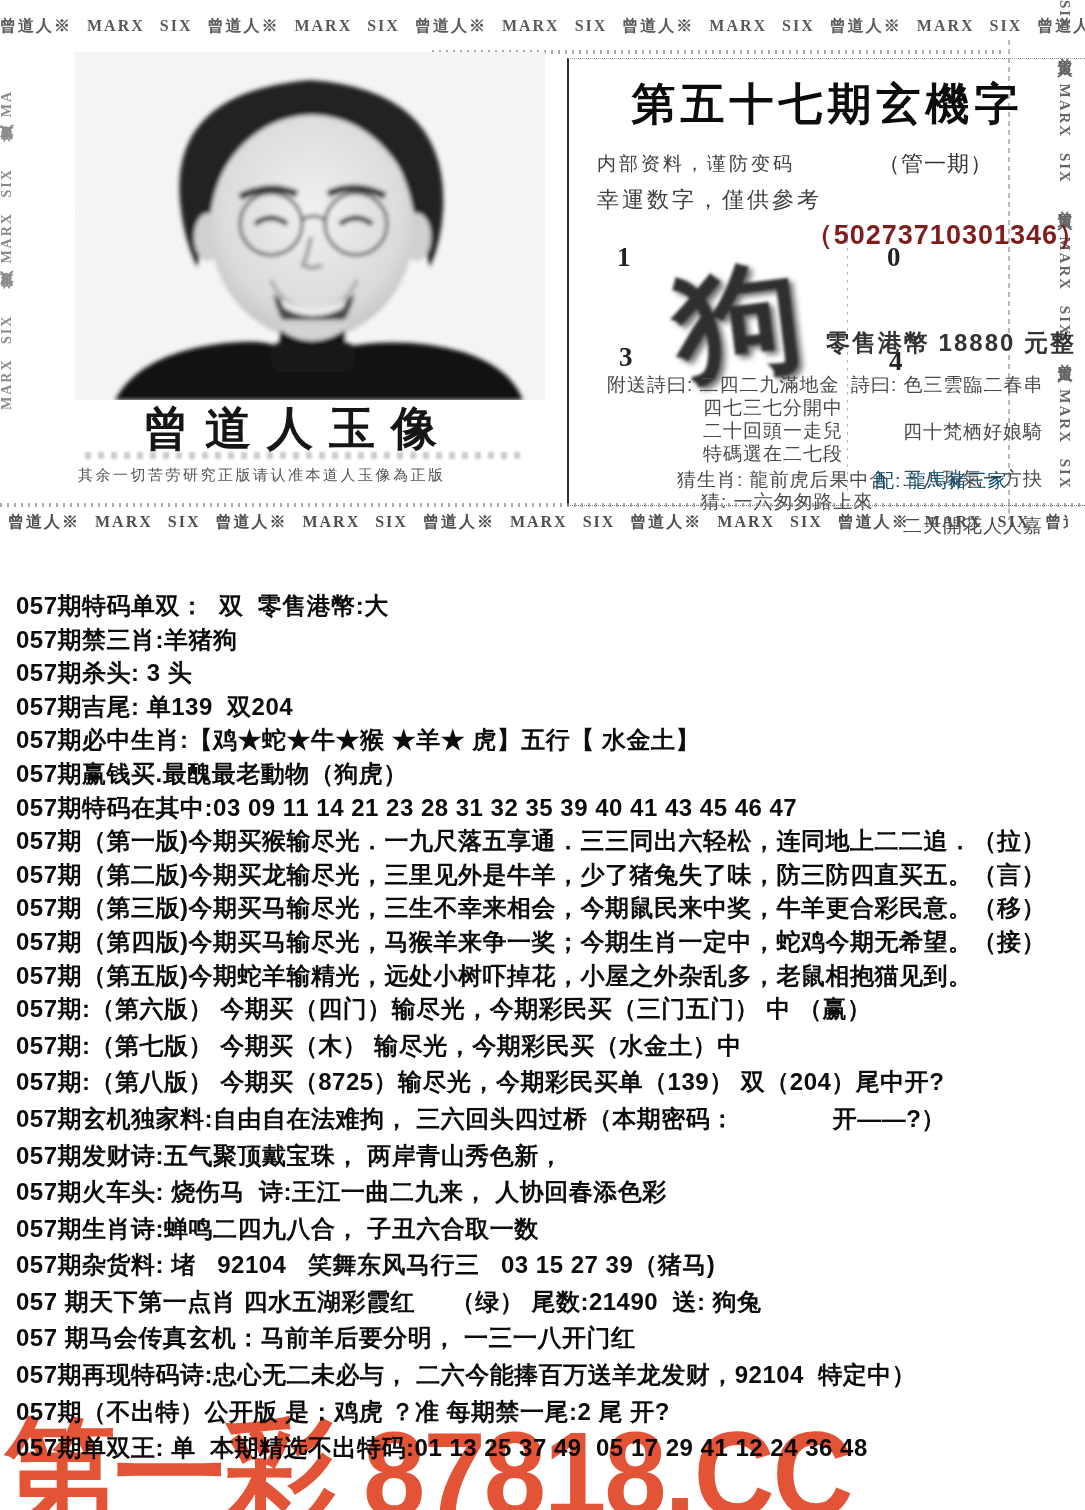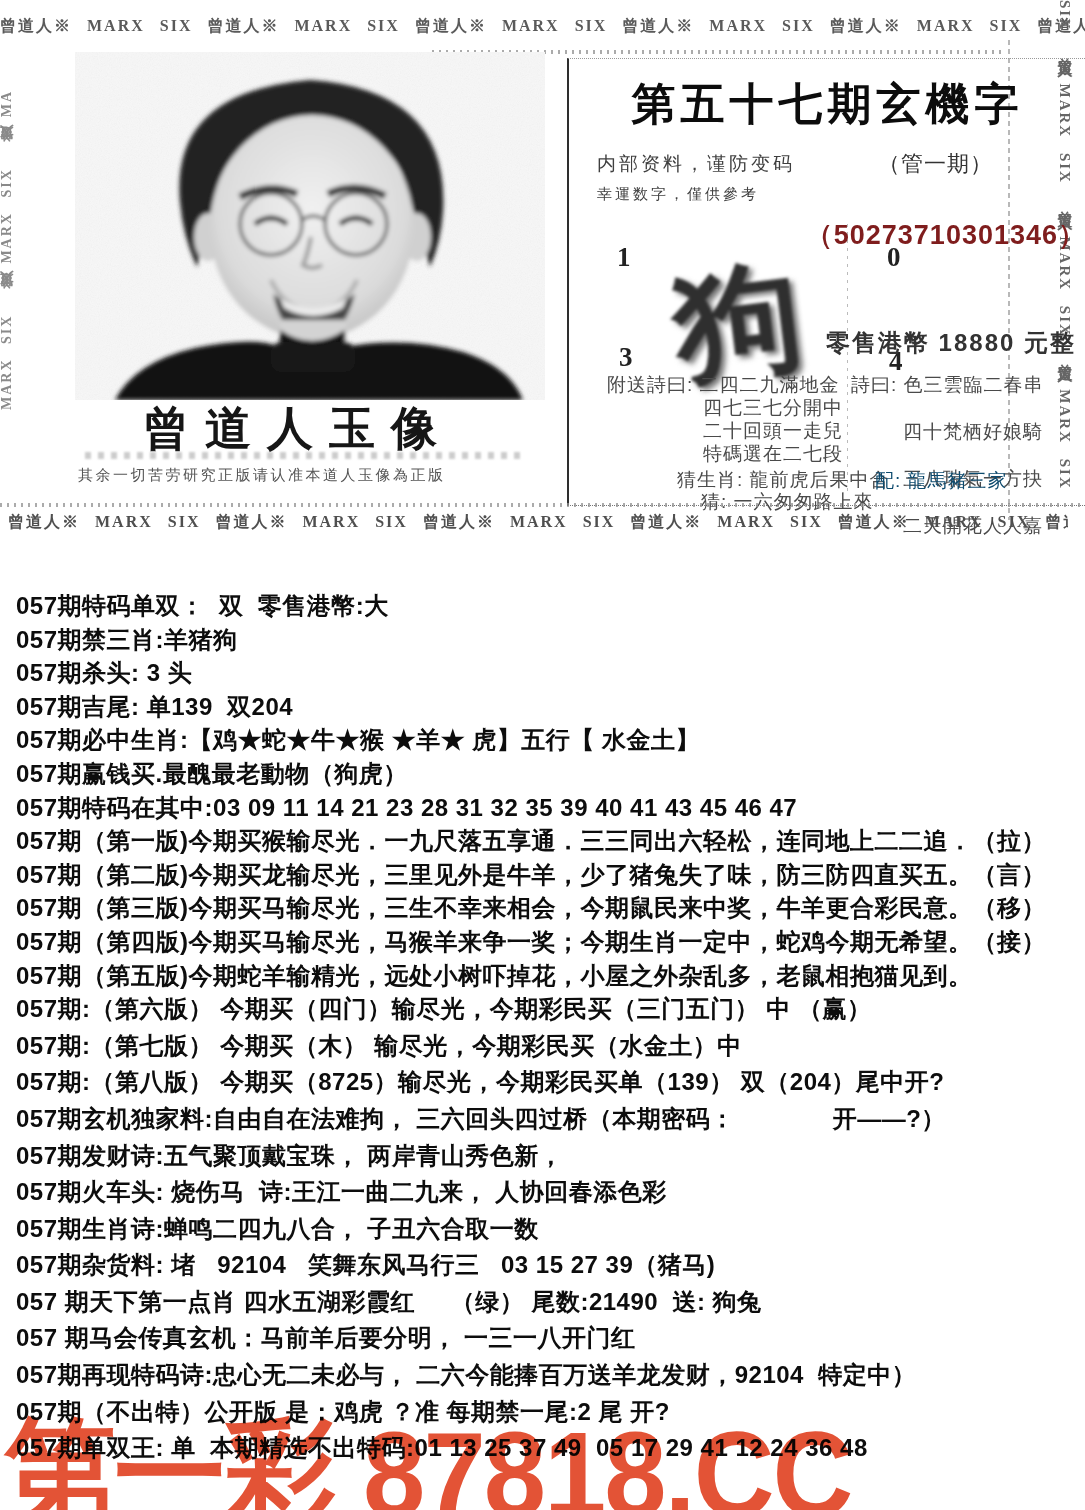--- a/index.html
+++ b/index.html
@@ -66,21 +66,21 @@
     background:repeating-linear-gradient(180deg,#bbb 0 3px, transparent 3px 8px); }
   .panel-title {
     position:absolute; left:0; top:16px; width:100%; text-align:center;
     font-size:44px; font-weight:900; letter-spacing:5px; color:#0c0c0c;
     font-family:"Liberation Serif", serif; filter:blur(.3px);
   }
   .panel-note-row { position:absolute; left:28px; top:92px; width:400px;
     font-size:19px; letter-spacing:3px; filter:blur(.5px); }
   .panel-note-row .bracket { position:absolute; right:4px; top:-2px; font-size:22px;
     letter-spacing:1px; color:#333; }
-  .panel-note2 { position:absolute; left:28px; top:126px; font-size:15px;
+  .panel-note2 { position:absolute; left:28px; top:126px; font-size:22px;
     letter-spacing:3px; filter:blur(.5px); }
   .panel-lucky { position:absolute; left:0; top:158px; width:100%; text-align:right;
     font-size:27px; font-weight:600; letter-spacing:1px; color:#7f1d1d; filter:blur(.3px); }
   .zodiac-block { position:absolute; left:0; top:165px; width:455px; height:170px; }
   .zodiac-char {
     position:absolute; left:108px; top:18px; font-size:122px; font-weight:900;
     font-family:"Liberation Serif", serif; color:#2f2f2f; filter:blur(1.6px);
     transform:rotate(-7deg) scaleX(1.05); text-shadow:4px 4px 5px #777;
   }
   .corner-num { position:absolute; font-size:27px; font-weight:700; color:#222;

